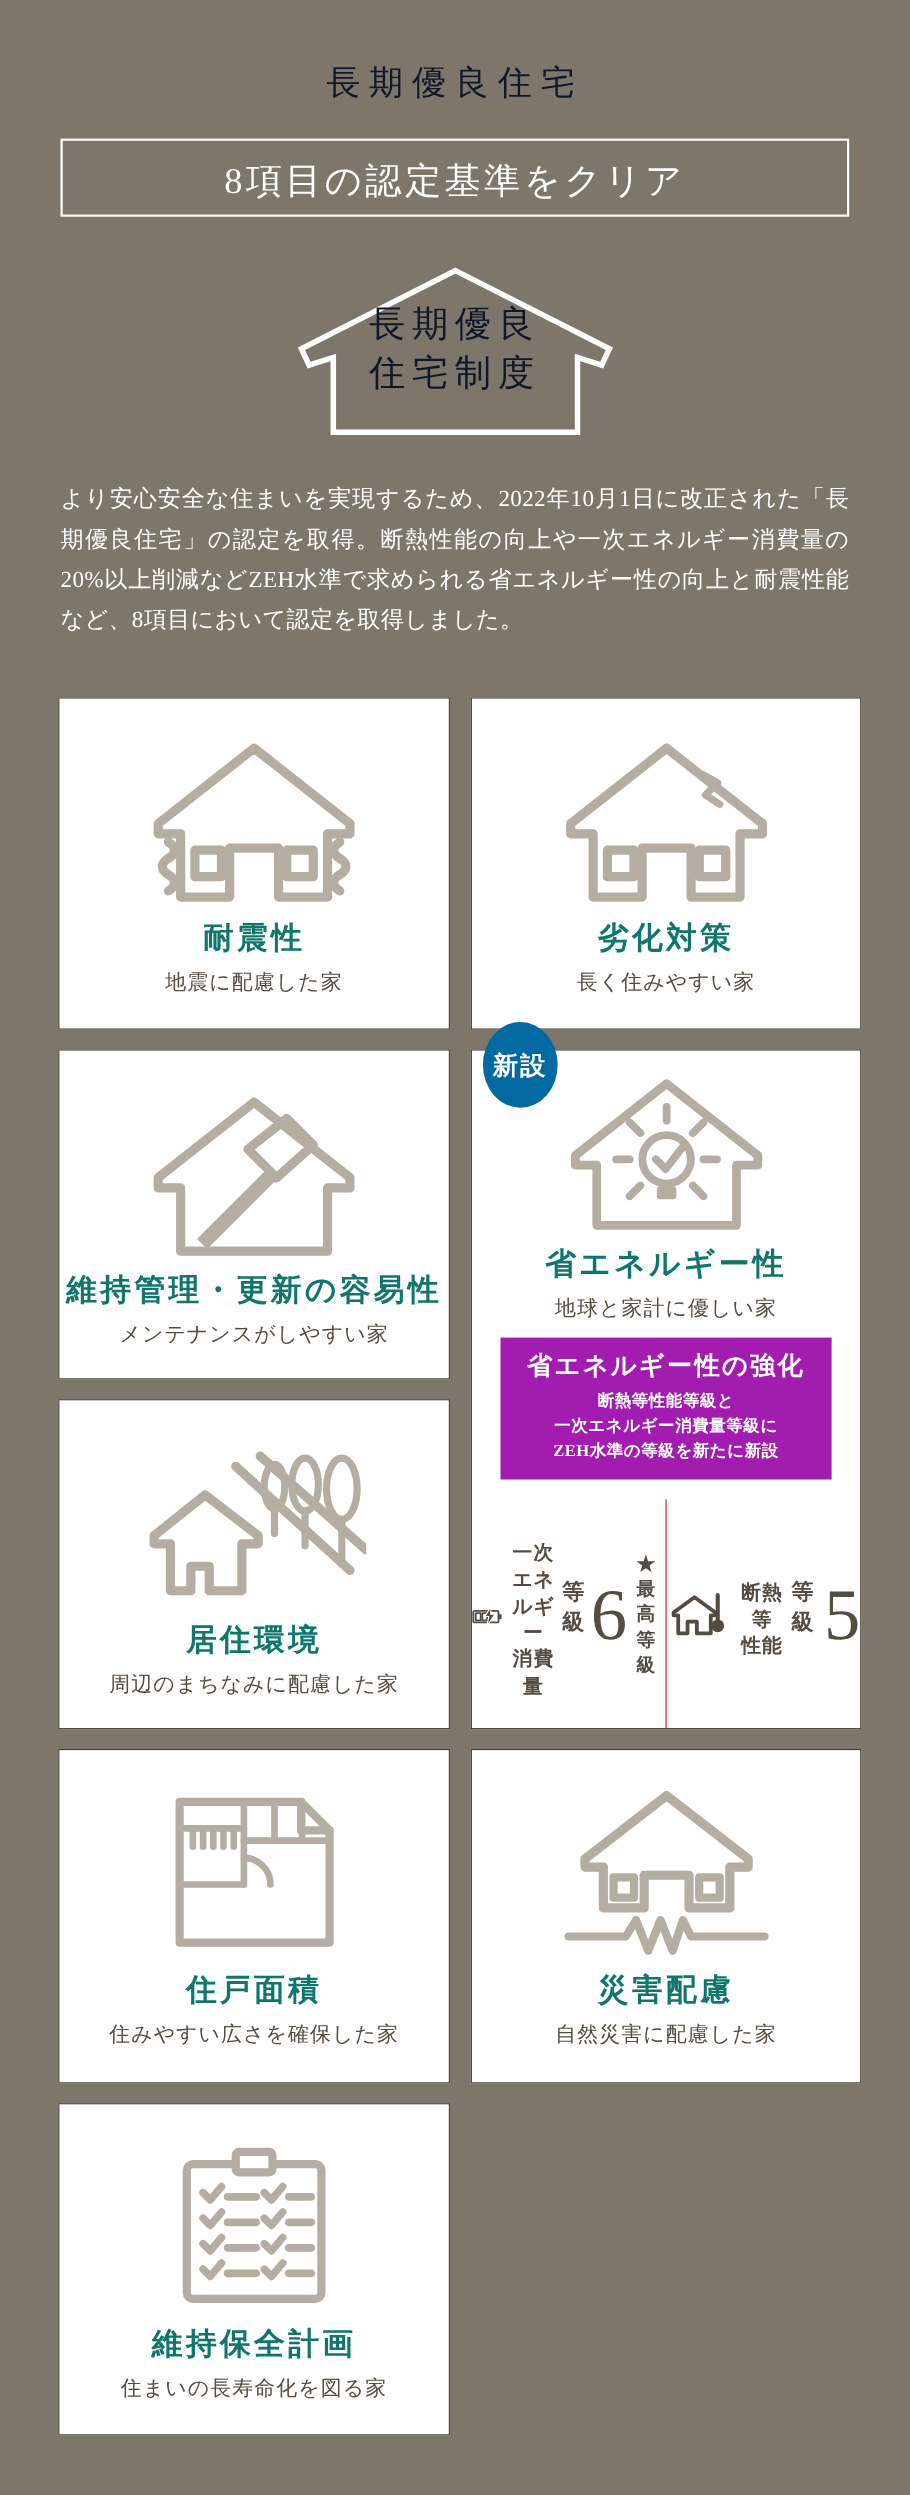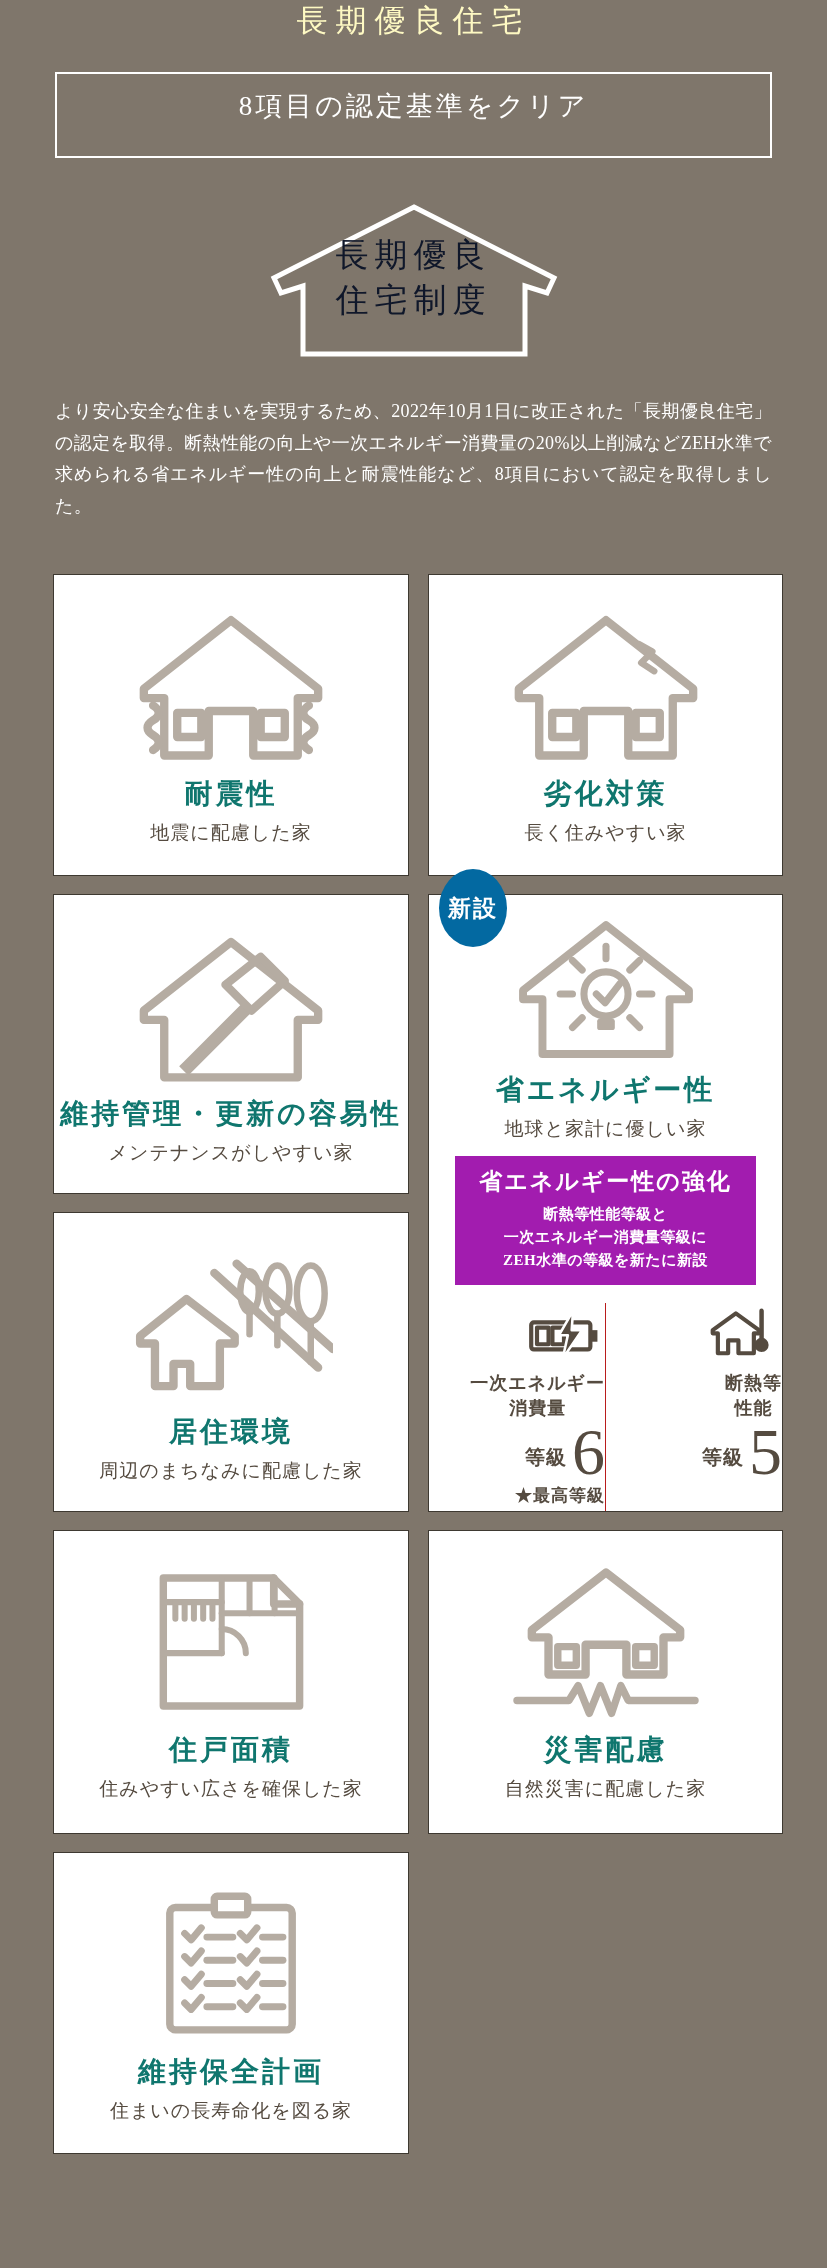--- a/index.html
+++ b/index.html
@@ -1,31 +1,31 @@
 <!DOCTYPE html>
 <html><head>
 <meta charset="utf-8">
 <style>
   html,body{margin:0;padding:0}
   body{
     width:827px;height:2268px;overflow:hidden;
     background:#7F766B;
     font-family:"Liberation Serif","DejaVu Serif",serif;
   }
-  .title{margin:0;text-align:center;color:#fef9c3;
+  .title{margin:0;padding-top:54px;text-align:center;color:#0f172a;
     font-size:31px;font-weight:500;letter-spacing:8px}
   .banner{margin:30px 55px 0;border:2px solid #fff;text-align:center;
-    padding:14px 0 32px;color:#fff;font-size:27px;letter-spacing:3px;font-weight:500}
+    padding:14px 0 8px;color:#fff;font-size:33px;letter-spacing:3px;font-weight:500}
   .pennant{position:relative;width:300px;height:158px;margin:44px auto 0}
   .pennant svg{position:absolute;left:0;top:0}
   .pennant-text{position:absolute;top:30px;left:0;right:0;text-align:center;color:#0f172a;
     font-family:"Liberation Sans","DejaVu Sans",sans-serif;
     font-size:33px;line-height:45px;letter-spacing:6px;font-weight:500}
   .pennant-text span{display:block}
-  .intro{margin:36px 55px 0;color:#fff;font-size:18px;line-height:1.75;
+  .intro{margin:36px 55px 0;color:#fff;font-size:21px;line-height:1.75;
     letter-spacing:.3px;text-align:justify;font-weight:500}
   .grid{margin:52px 44px 0 53px;display:grid;
     grid-template-columns:356px 355px;column-gap:19px;row-gap:18px;
     grid-template-rows:302px 300px 300px 304px 302px}
   .card{position:relative;background:#fff;border:1px solid #3E3931;box-sizing:border-box;
     display:flex;flex-direction:column;align-items:center;text-align:center}
   .c1{grid-column:1;grid-row:1}.c2{grid-column:2;grid-row:1}
   .c3{grid-column:1;grid-row:2}.c4{grid-column:2;grid-row:2 / span 2}
   .c5{grid-column:1;grid-row:3}.c6{grid-column:1;grid-row:4}
   .c7{grid-column:2;grid-row:4}.c8{grid-column:1;grid-row:5}
@@ -34,21 +34,21 @@
     letter-spacing:3px;line-height:1.2}
   .csub{margin-top:9px;font-size:19px;font-weight:500;color:#554B40;letter-spacing:1px}
   .c4 .cicon{margin-top:16px;height:150px}
   .badge{position:absolute;top:-26px;left:10px;width:68px;height:78px;border-radius:50%;
     background:#0369a1;color:#fff;display:flex;align-items:center;justify-content:center;
     font-size:23px;letter-spacing:2px;font-weight:600;z-index:2}
   .band{margin-top:14px;width:301px;background:#a21caf;color:#fff;padding:10px 0 13px}
   .band-title{font-size:23px;font-weight:600;letter-spacing:2px}
   .band-lines{margin-top:6px;font-size:15px;font-weight:700;line-height:1.55;letter-spacing:.5px}
   .grades{display:flex;width:100%;margin-top:18px;flex:1}
-  .gcol{flex:1;display:flex;flex-direction:column;align-items:flex-end}
+  .gcol{flex:1;display:flex;align-items:center}
   .gcol-right{border-left:1px solid #b91c1c}
   .gicon{height:54px;margin-top:4px}
   .glabel{margin-top:10px;font-size:18px;font-weight:700;color:#554B40;
     line-height:1.35;letter-spacing:1px;min-height:50px}
   .glabel span{display:block}
   .grow{display:flex;align-items:flex-end;justify-content:center}
   .gword{font-size:20px;font-weight:700;color:#554B40;padding-bottom:13px;letter-spacing:1px}
   .gnum{font-size:66px;color:#554B40;line-height:.95;margin-left:5px;font-weight:500}
   .gnote{font-size:17px;font-weight:700;color:#554B40;letter-spacing:1px}
 </style>

